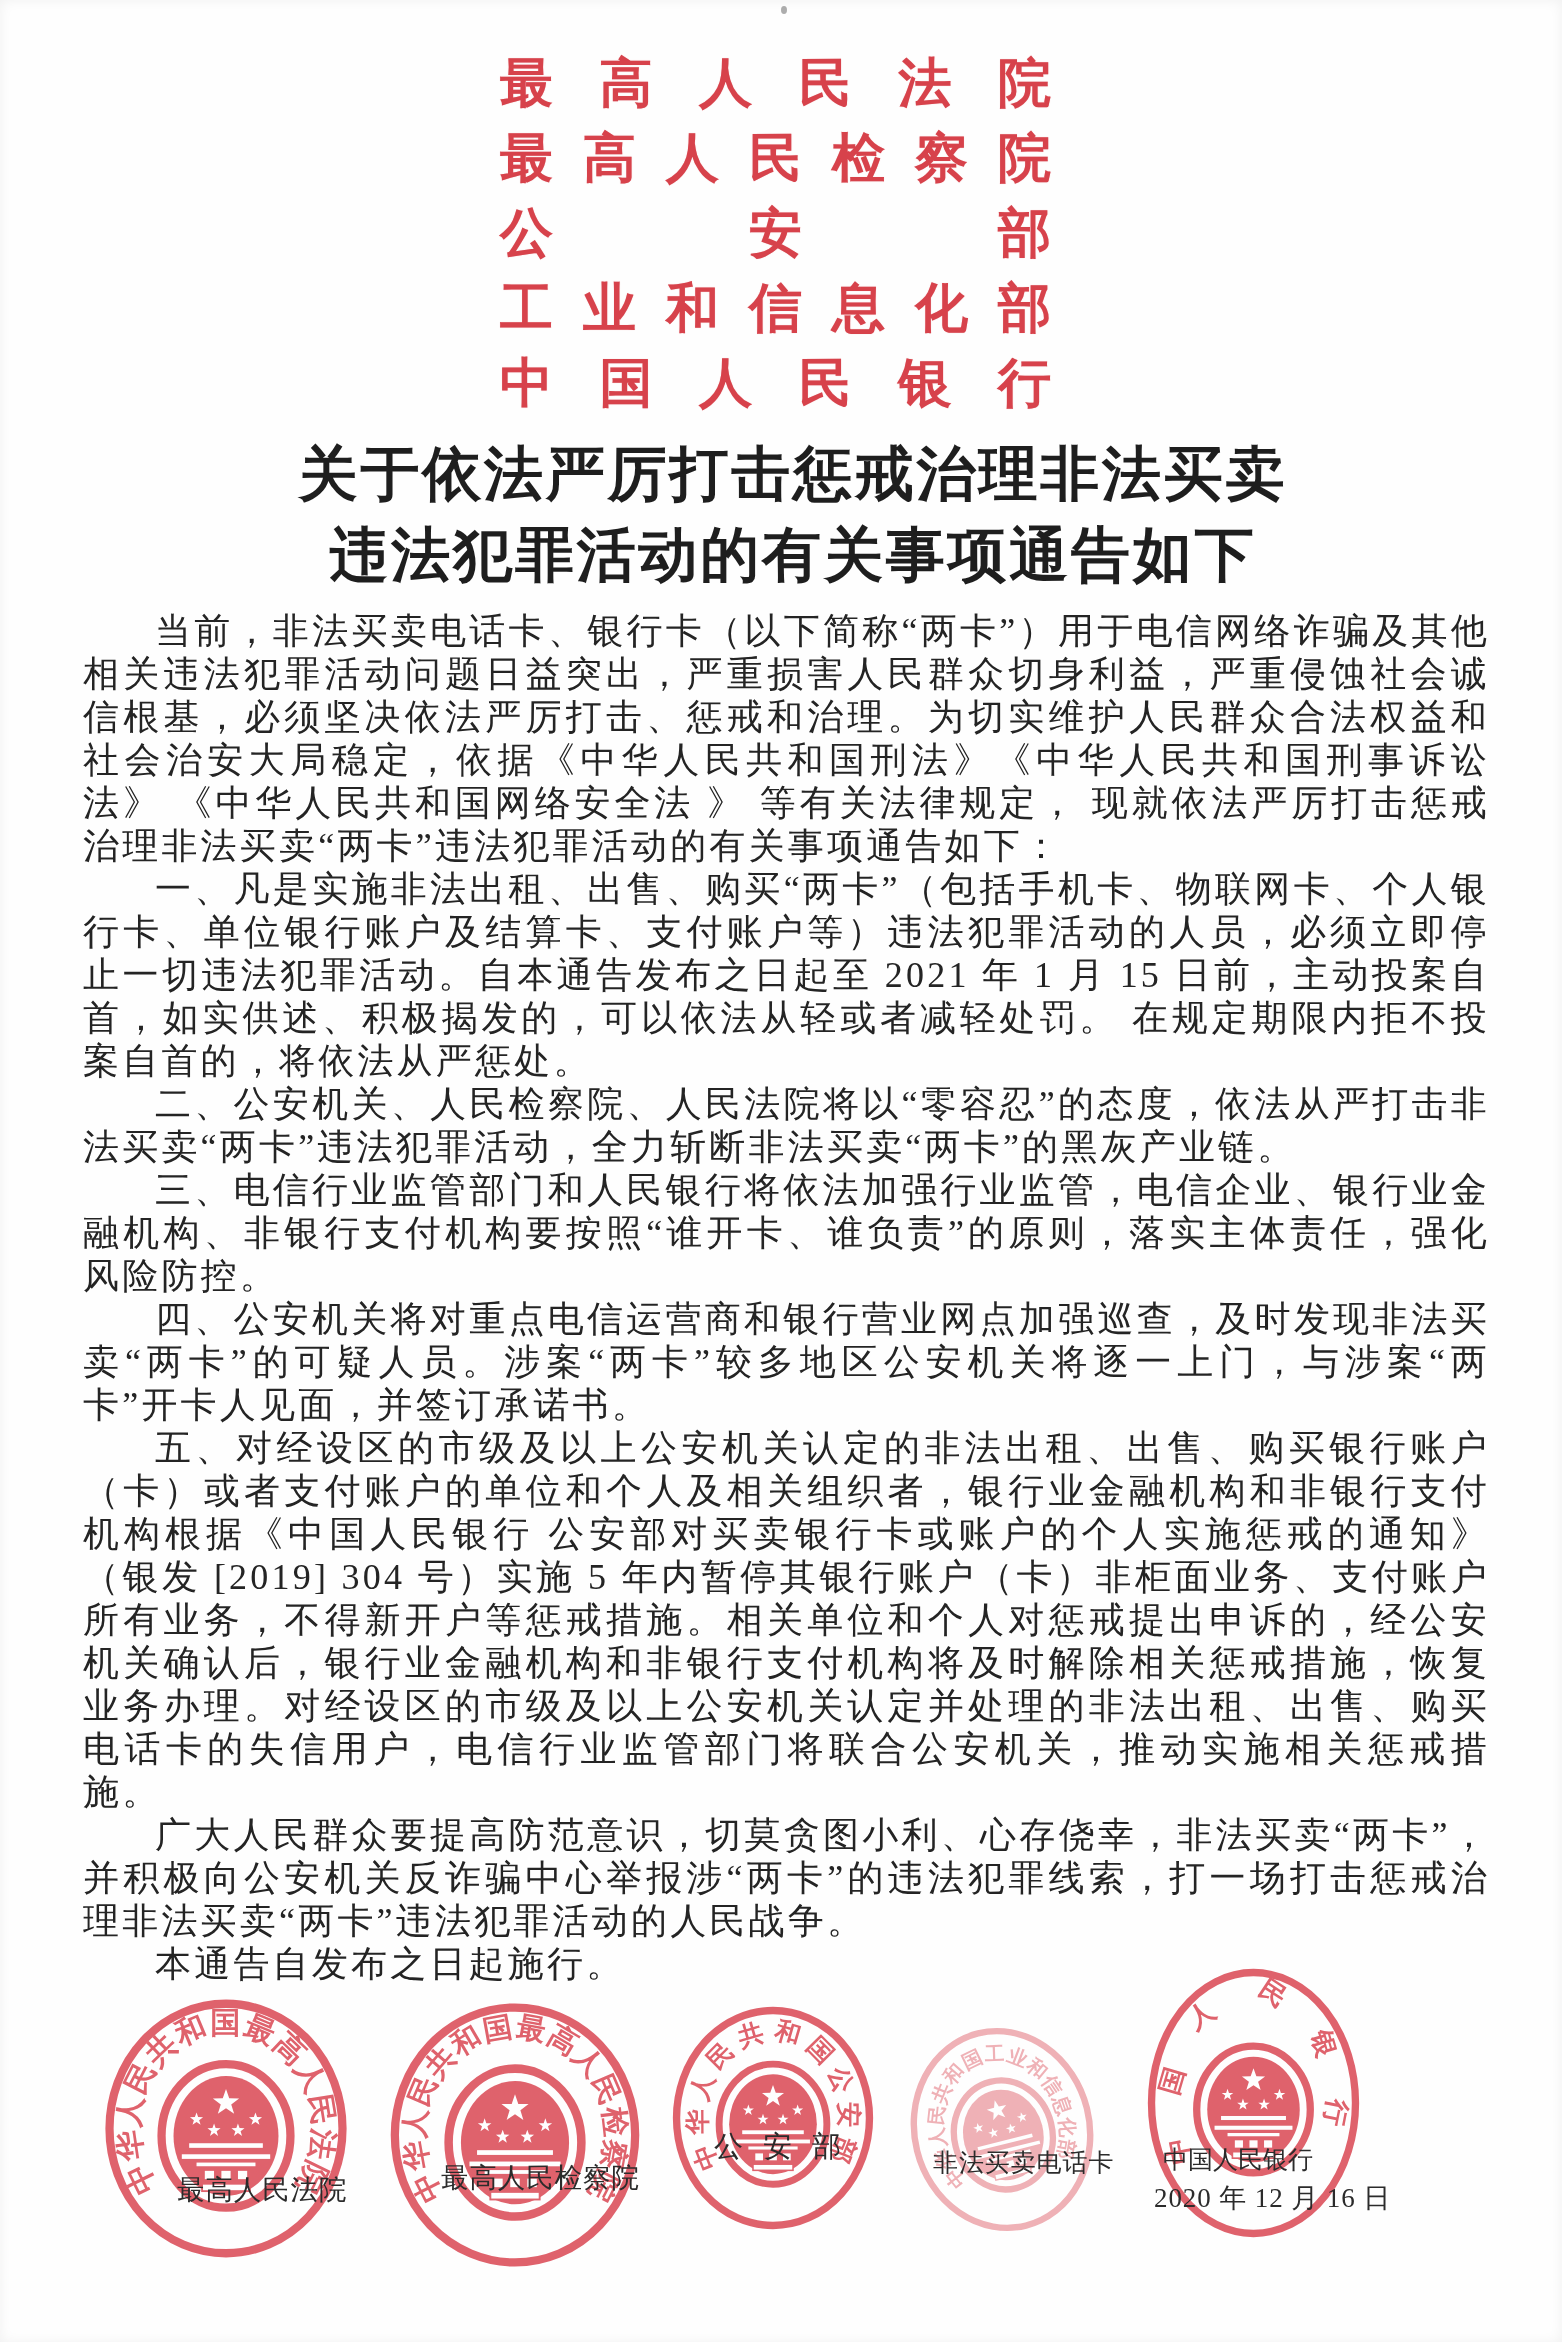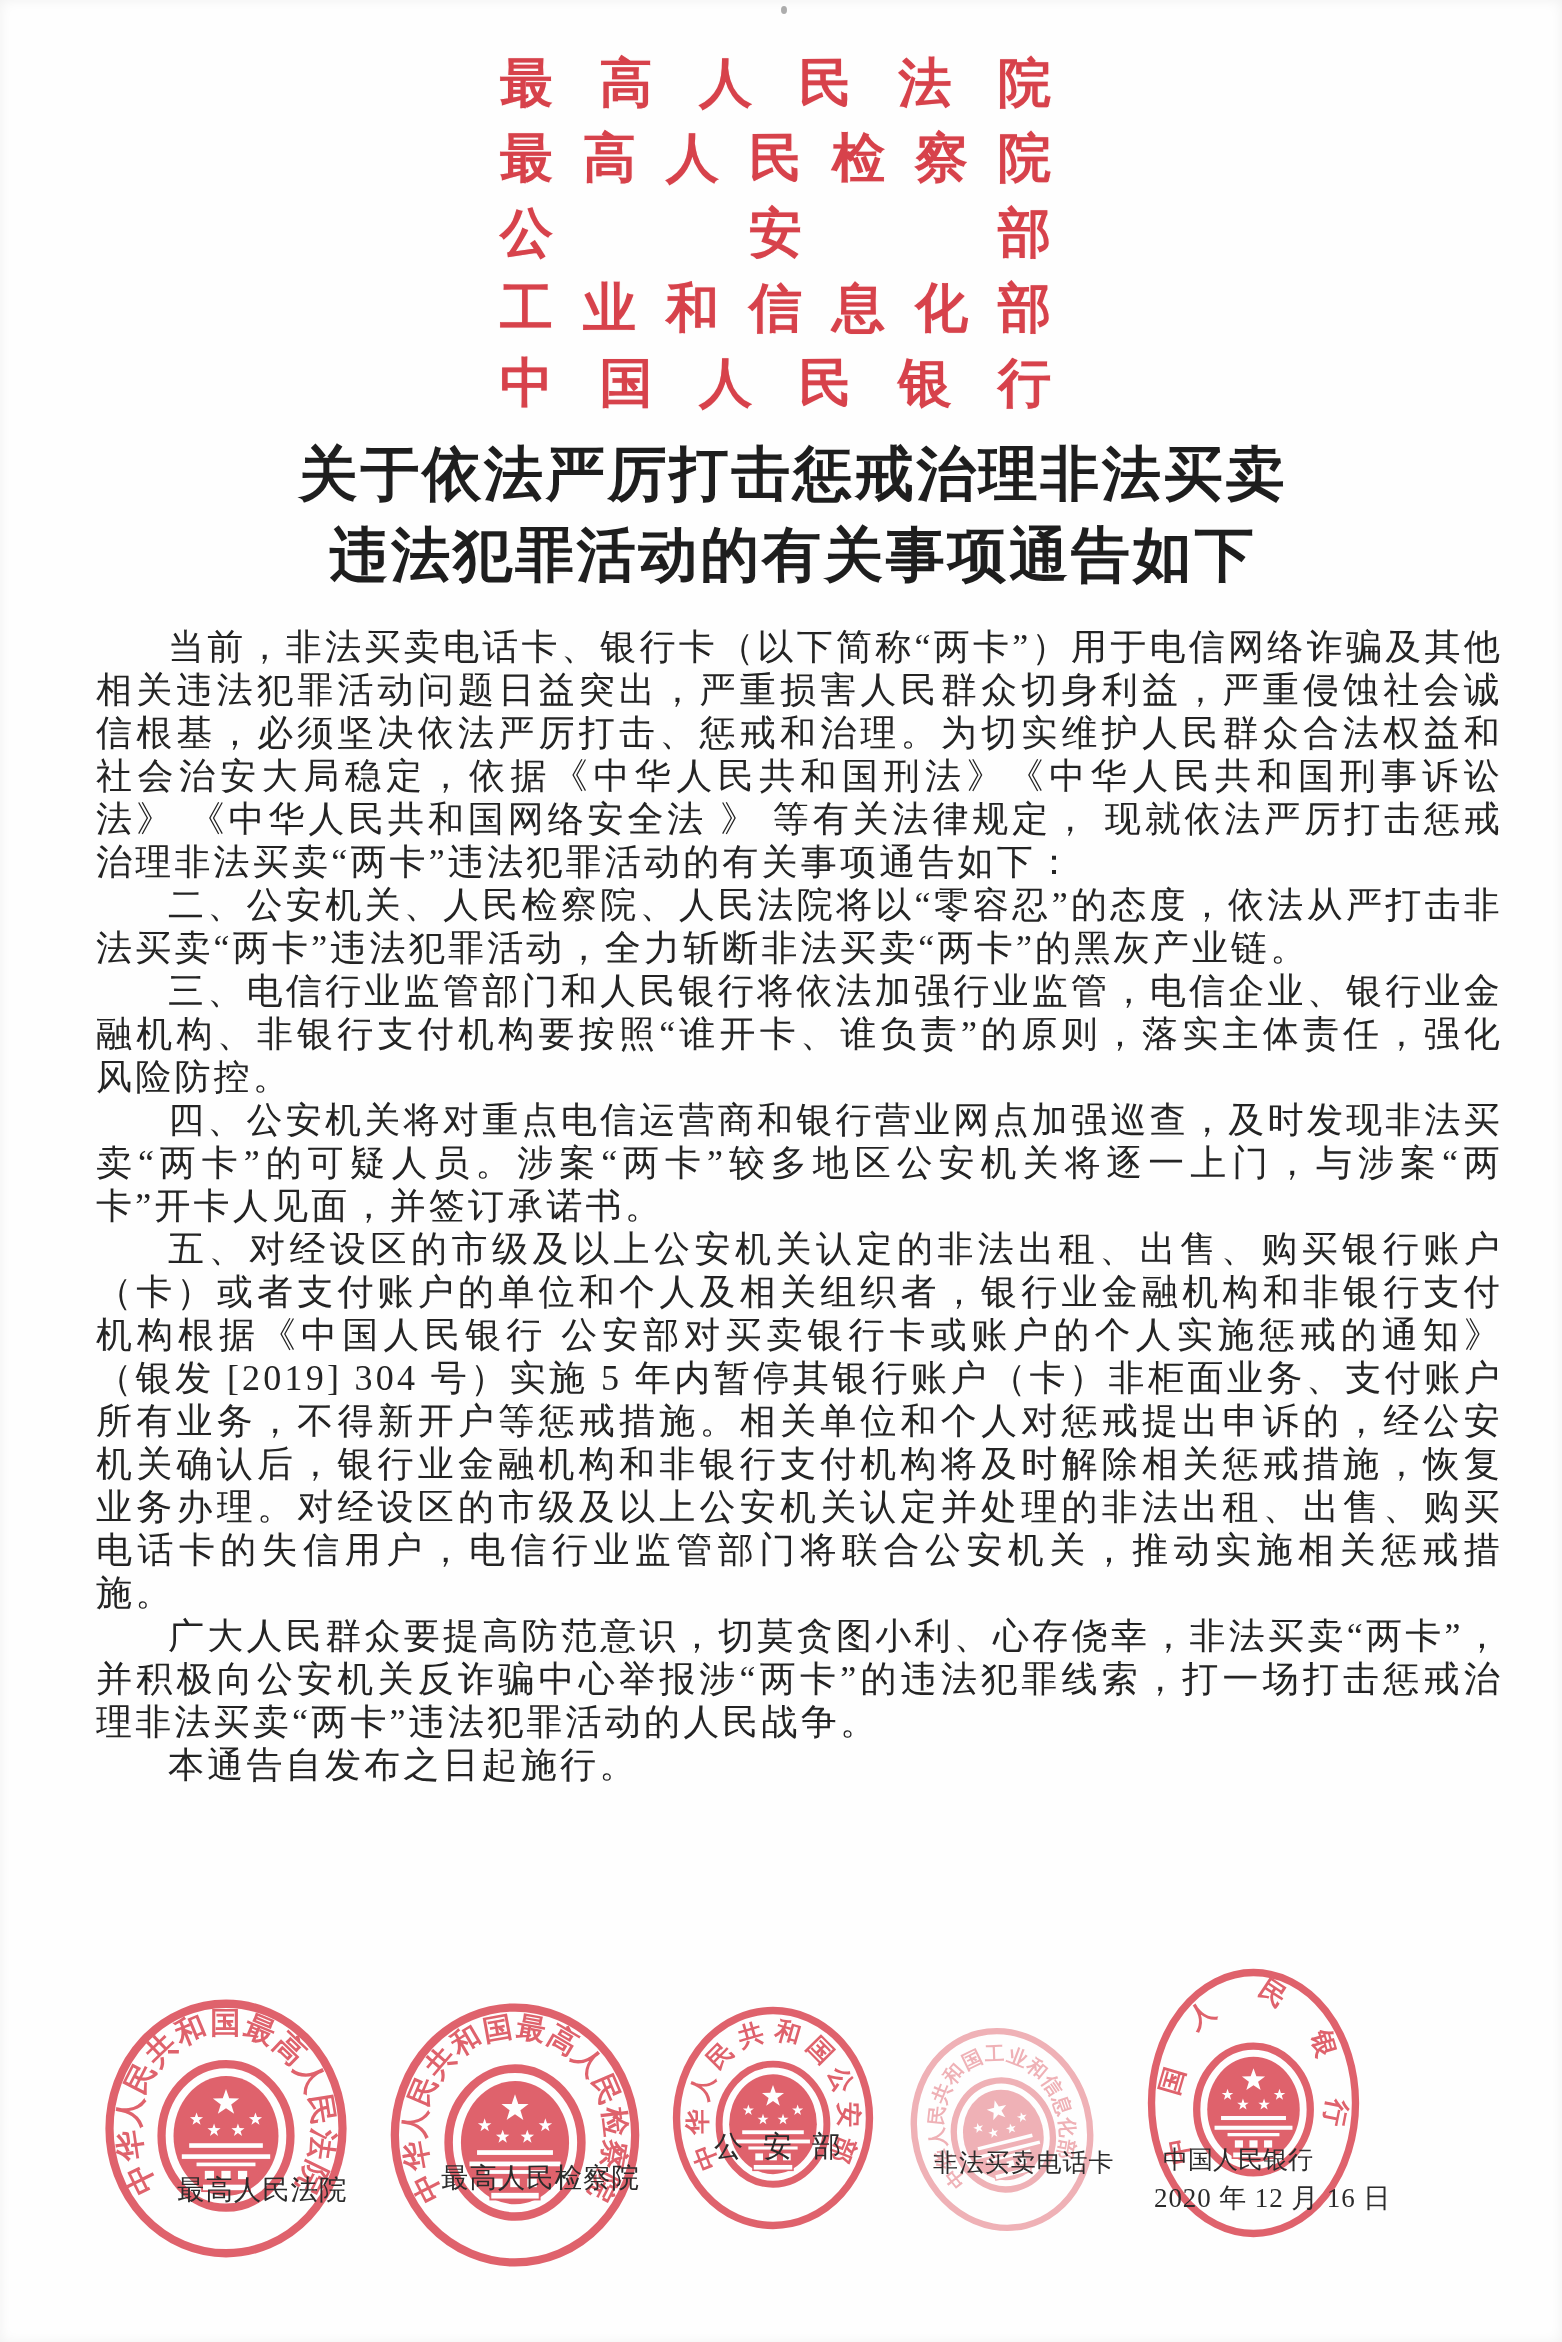--- a/index.html
+++ b/index.html
@@ -36,23 +36,23 @@
   
   .doc-title{
     position:absolute;left:0;top:422px;width:1562px;margin:12px;
     text-align:center;
     font-size:59px;line-height:81px;font-weight:700;
     letter-spacing:2.8px;color:var(--ink);
   }
   .t-line{display:block;}
   
   .doc-body{
-    position:absolute;left:96px;top:610px;width:1407px;
+    position:absolute;left:83px;top:610px;width:1407px;
     font-size:36px;line-height:43px;letter-spacing:3.2px;
-    text-align:justify;color:#242424;margin-top:16px;
+    text-align:justify;color:#242424;
   }
   .doc-body p{margin:0;text-indent:2em;}
   
   .seal{position:absolute;z-index:3;}
   .seal svg{display:block;width:100%;height:100%;}
   .seal-label{
     position:absolute;z-index:5;
     color:#2b2b2b;white-space:nowrap;
     font-family:"Liberation Serif","DejaVu Serif",serif;
   }
@@ -109,20 +109,21 @@
       </div>
     </header>
 
   <h1 class="doc-title">
     <span class="t-line">关于依法严厉打击惩戒治理非法买卖</span>
     <span class="t-line">违法犯罪活动的有关事项通告如下</span>
   </h1>
 
   <main id="doc-body" class="doc-body">
       <p>当前，非法买卖电话卡、银行卡（以下简称“两卡”）用于电信网络诈骗及其他相关违法犯罪活动问题日益突出，严重损害人民群众切身利益，严重侵蚀社会诚信根基，必须坚决依法严厉打击、惩戒和治理。为切实维护人民群众合法权益和社会治安大局稳定，依据《中华人民共和国刑法》《中华人民共和国刑事诉讼法》 《中华人民共和国网络安全法 》 等有关法律规定， 现就依法严厉打击惩戒治理非法买卖“两卡”违法犯罪活动的有关事项通告如下：</p>
+      <p>一、凡是实施非法出租、出售、购买“两卡”（包括手机卡、物联网卡、个人银行卡、单位银行账户及结算卡、支付账户等）违法犯罪活动的人员，必须立即停止一切违法犯罪活动。自本通告发布之日起至 2021 年 1 月 15 日前，主动投案自首，如实供述、积极揭发的，可以依法从轻或者减轻处罚。  在规定期限内拒不投案自首的，将依法从严惩处。</p>
       <p>二、公安机关、人民检察院、人民法院将以“零容忍”的态度，依法从严打击非法买卖“两卡”违法犯罪活动，全力斩断非法买卖“两卡”的黑灰产业链。</p>
       <p>三、电信行业监管部门和人民银行将依法加强行业监管，电信企业、银行业金融机构、非银行支付机构要按照“谁开卡、谁负责”的原则，落实主体责任，强化风险防控。</p>
       <p>四、公安机关将对重点电信运营商和银行营业网点加强巡查，及时发现非法买卖“两卡”的可疑人员。涉案“两卡”较多地区公安机关将逐一上门，与涉案“两卡”开卡人见面，并签订承诺书。</p>
       <p>五、对经设区的市级及以上公安机关认定的非法出租、出售、购买银行账户（卡）或者支付账户的单位和个人及相关组织者，银行业金融机构和非银行支付机构根据《中国人民银行 公安部对买卖银行卡或账户的个人实施惩戒的通知》（银发 [2019] 304 号）实施 5 年内暂停其银行账户（卡）非柜面业务、支付账户所有业务，不得新开户等惩戒措施。相关单位和个人对惩戒提出申诉的，经公安机关确认后，银行业金融机构和非银行支付机构将及时解除相关惩戒措施，恢复业务办理。对经设区的市级及以上公安机关认定并处理的非法出租、出售、购买电话卡的失信用户，电信行业监管部门将联合公安机关，推动实施相关惩戒措施。</p>
       <p>广大人民群众要提高防范意识，切莫贪图小利、心存侥幸，非法买卖“两卡”，并积极向公安机关反诈骗中心举报涉“两卡”的违法犯罪线索，打一场打击惩戒治理非法买卖“两卡”违法犯罪活动的人民战争。</p>
       <p>本通告自发布之日起施行。</p>
     </main>
 
   <section id="seal-row">
       <div class="seal" style="left: 104px; top: 1998px; width: 244px; height: 261px; transform: rotate(0deg);">

